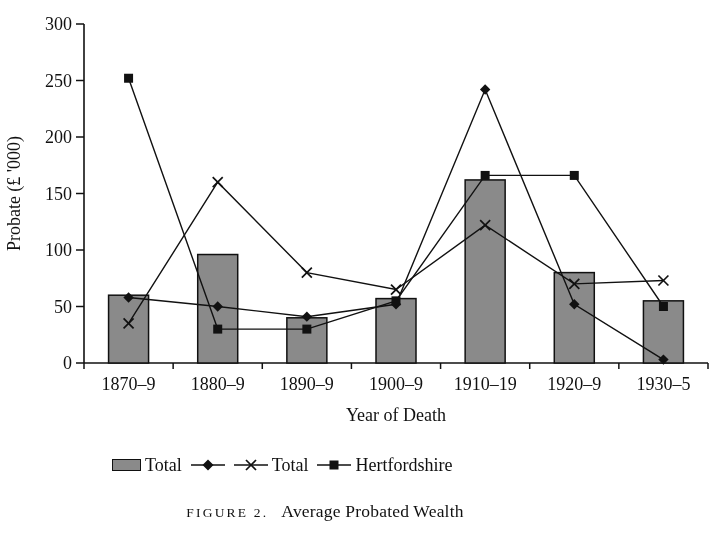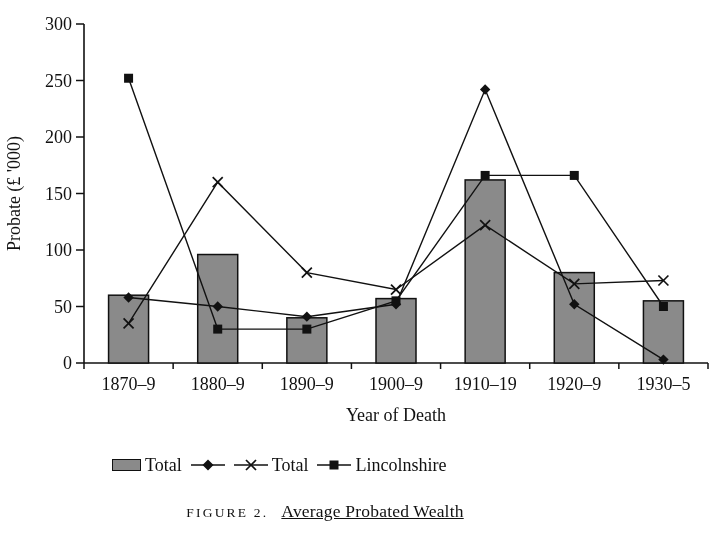--- a/index.html
+++ b/index.html
@@ -20,21 +20,21 @@
   .legend-item{display:flex;align-items:center;gap:4px;}
   .legend-swatch{
     width:29px;height:12px;background:#8a8a8a;border:1.5px solid #111;box-sizing:border-box;
     display:inline-block;
   }
   .legend-marker{display:inline-block;}
   #caption{
     position:absolute;left:0;top:501px;width:650px;text-align:center;
   }
   #caption .tag{font-size:13.5px;letter-spacing:2.2px;margin-right:13px;}
-  #caption .title{font-size:17.5px;letter-spacing:0.2px;text-decoration:underline;}
+  #caption .title{font-size:17.5px;letter-spacing:0.2px;}
 </style>
 </head>
 <body>
 
 <div id="figure">
 
   <svg id="chart-svg" width="720" height="445">
       <line x1="84" y1="24" x2="84" y2="363" stroke="#111111" stroke-width="1.6"></line>
       <line x1="84" y1="363" x2="708" y2="363" stroke="#111111" stroke-width="1.6"></line>
       <line x1="76" y1="363" x2="84" y2="363" stroke="#111111" stroke-width="1.5"></line>
@@ -125,21 +125,21 @@
         <line x1="12" y1="2" x2="22" y2="12" stroke="#111" stroke-width="1.7"></line>
         <line x1="22" y1="2" x2="12" y2="12" stroke="#111" stroke-width="1.7"></line>
       </svg>
       <span>Total</span>
     </span>
     <span class="legend-item">
       <svg class="legend-marker" width="34" height="14">
         <line x1="0" y1="7" x2="34" y2="7" stroke="#111" stroke-width="1.5"></line>
         <rect x="12.5" y="2.5" width="9" height="9" fill="#111"></rect>
       </svg>
-      <span>Lincolnshire</span>
+      <span>Hertfordshire</span>
     </span>
   </div>
 
   <div id="caption">
     <span class="tag">FIGURE 2.</span><span class="title">Average Probated Wealth</span>
   </div>
 
 </div>
 
 </body></html>

